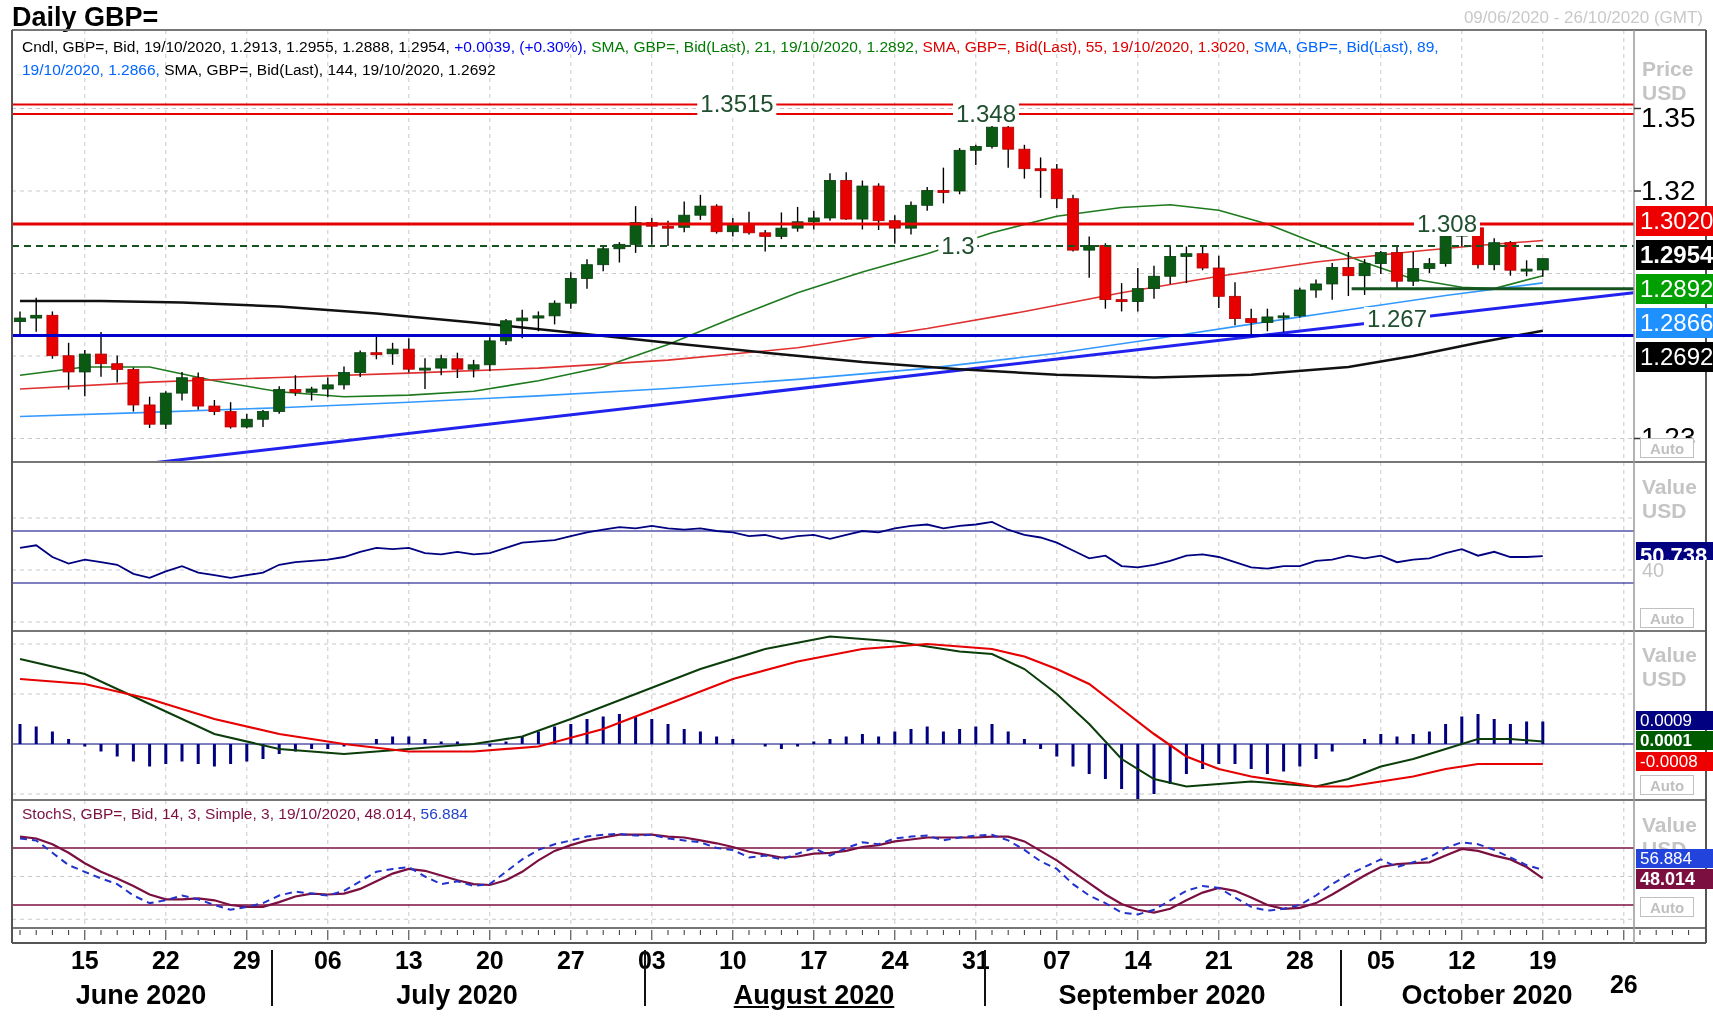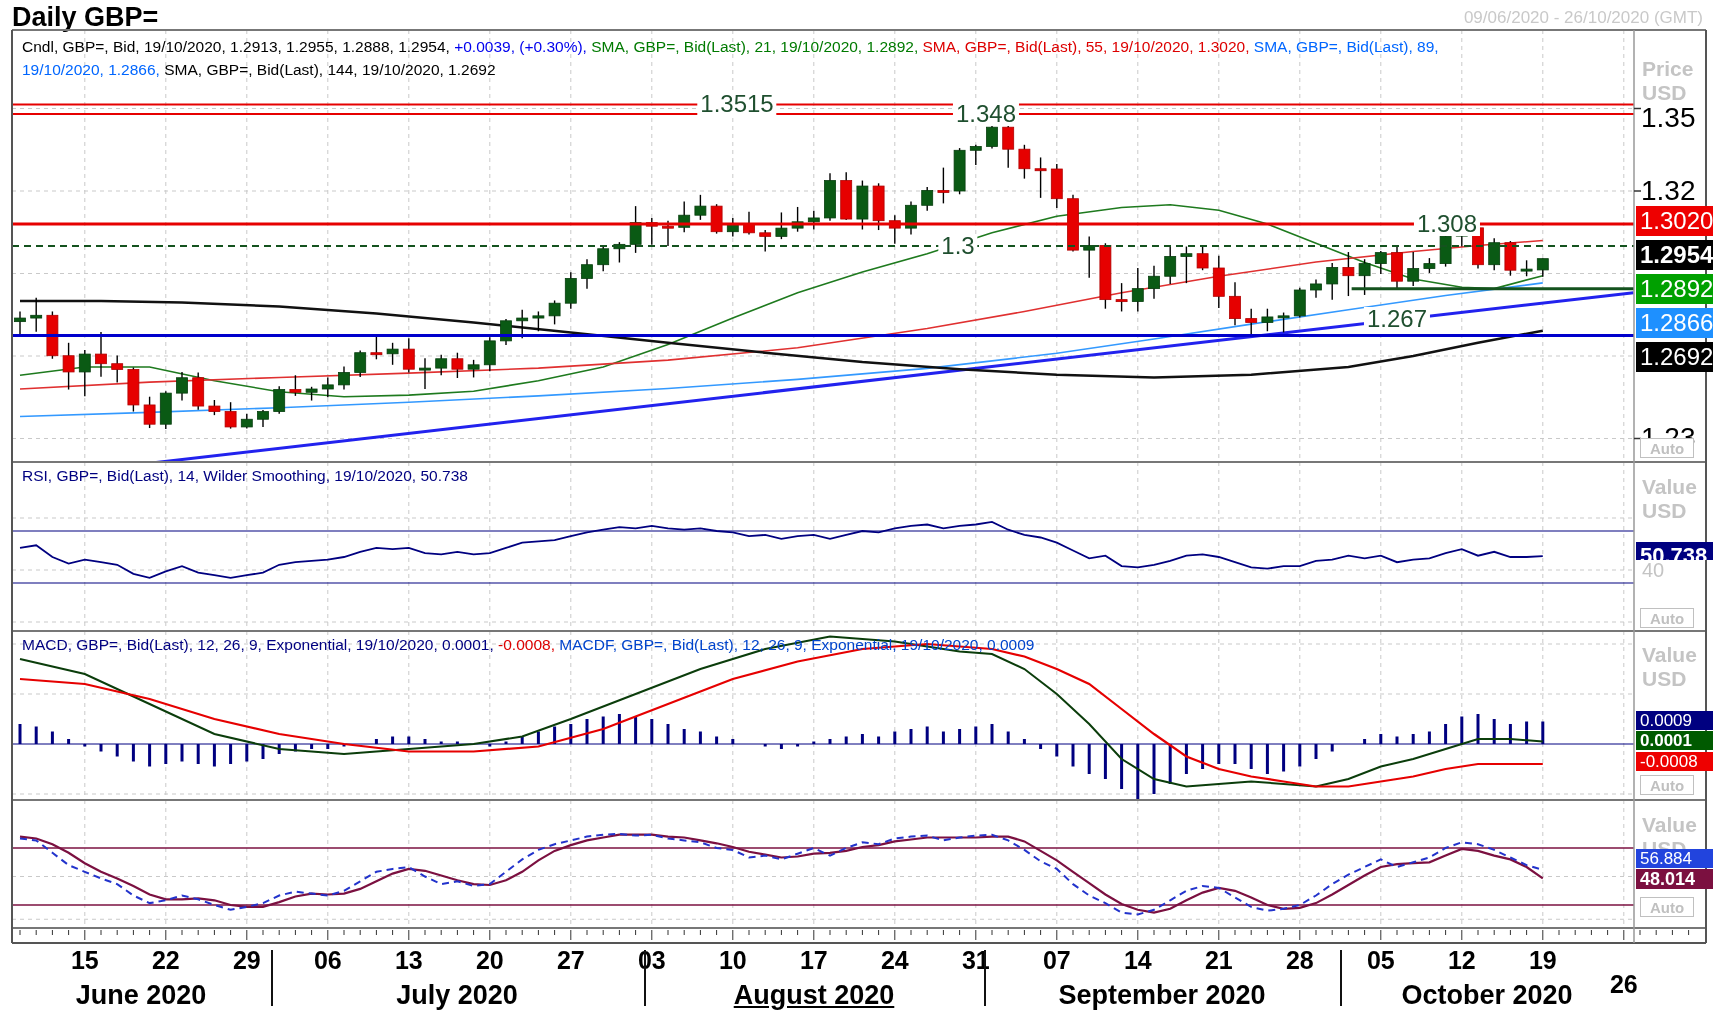--- a/index.html
+++ b/index.html
@@ -570,22 +570,21 @@
         <line x1="1672.3999999999999" y1="930" x2="1672.3999999999999" y2="935" stroke="#333" stroke-width="1"></line>
         <line x1="1688.6" y1="930" x2="1688.6" y2="935" stroke="#333" stroke-width="1"></line>
       </g>
       <line x1="1634" y1="108.49999999999989" x2="1641" y2="108.49999999999989" stroke="#333" stroke-width="1.5"></line>
       <line x1="1634" y1="190.99999999999994" x2="1641" y2="190.99999999999994" stroke="#333" stroke-width="1.5"></line>
       <line x1="1634" y1="438.50000000000017" x2="1641" y2="438.50000000000017" stroke="#333" stroke-width="1.5"></line>
     </svg>
 
   <div class="legend" id="legend-main1" style="left:22px;top:38px;"><span style="color: rgb(0, 0, 0);">Cndl, GBP=, Bid, 19/10/2020, 1.2913, 1.2955, 1.2888, 1.2954, </span><span style="color: rgb(0, 0, 238);">+0.0039, (+0.30%), </span><span style="color: rgb(0, 122, 0);">SMA, GBP=, Bid(Last),  21, 19/10/2020, 1.2892, </span><span style="color: rgb(221, 0, 0);">SMA, GBP=, Bid(Last),  55, 19/10/2020, 1.3020, </span><span style="color: rgb(0, 102, 255);">SMA, GBP=, Bid(Last),  89, </span></div>
   <div class="legend" id="legend-main2" style="left:22px;top:61px;"><span style="color: rgb(0, 102, 255);">19/10/2020, 1.2866, </span><span style="color: rgb(0, 0, 0);">SMA, GBP=, Bid(Last),  144, 19/10/2020, 1.2692</span></div>
-  <div class="legend" id="legend-rsi" style="left:22px;top:467px;"><span style="color: rgb(0, 0, 128);">RSI, GBP=, Bid(Last),  14, Wilder Smoothing, 19/10/2020, 50.738</span></div>
-  <div class="legend" id="legend-macd" style="left:22px;top:636px;"><span style="color: rgb(0, 0, 128);">MACD, GBP=, Bid(Last),  12, 26, 9, Exponential, 19/10/2020, 0.0001, </span><span style="color: rgb(221, 0, 0);">-0.0008, </span><span style="color: rgb(0, 68, 204);">MACDF, GBP=, Bid(Last),  12, 26, 9, Exponential, 19/10/2020, 0.0009</span></div>
+  <div class="legend" id="legend-stoch" style="left:22px;top:805px;"><span style="color: rgb(123, 16, 64);">StochS, GBP=, Bid,  14, 3, Simple, 3, 19/10/2020, 48.014, </span><span style="color: rgb(34, 68, 204);">56.884</span></div>
 
   <div id="line-labels">
       <div class="linelabel" style="left: 737px; top: 104.375px;">1.3515</div>
       <div class="linelabel" style="left: 986px; top: 114px;">1.348</div>
       <div class="linelabel" style="left: 1447px; top: 224px;">1.308</div>
       <div class="linelabel" style="left: 958px; top: 246px;">1.3</div>
       <div class="linelabel" style="left: 1373px; top: 319px; margin-left: 24px;">1.267</div>
     </div>
   <div id="price-axis">
       <div class="axgray" style="top: 58px;">Price</div>

